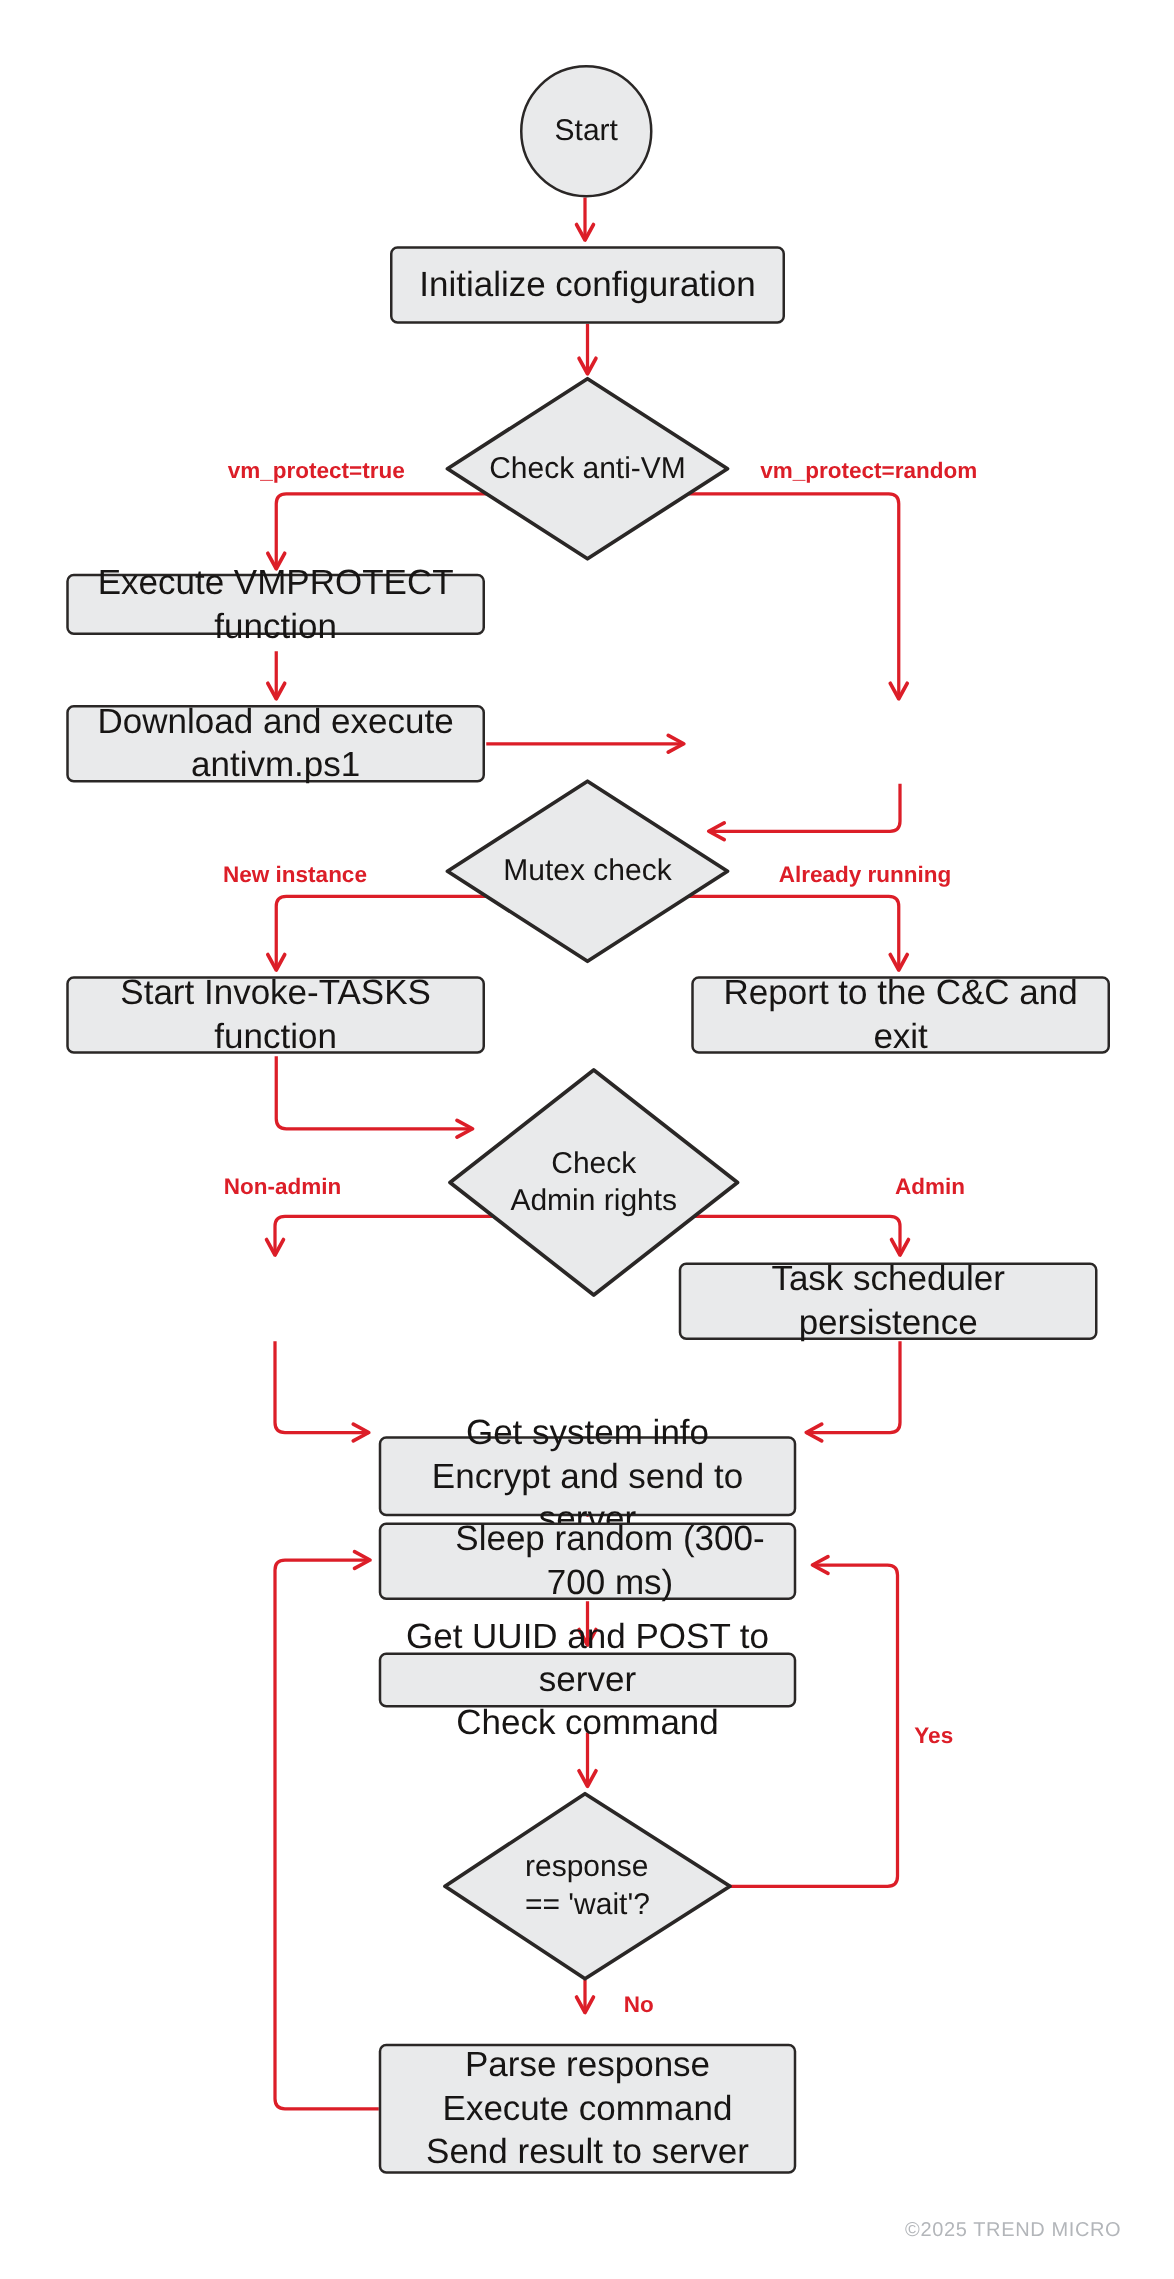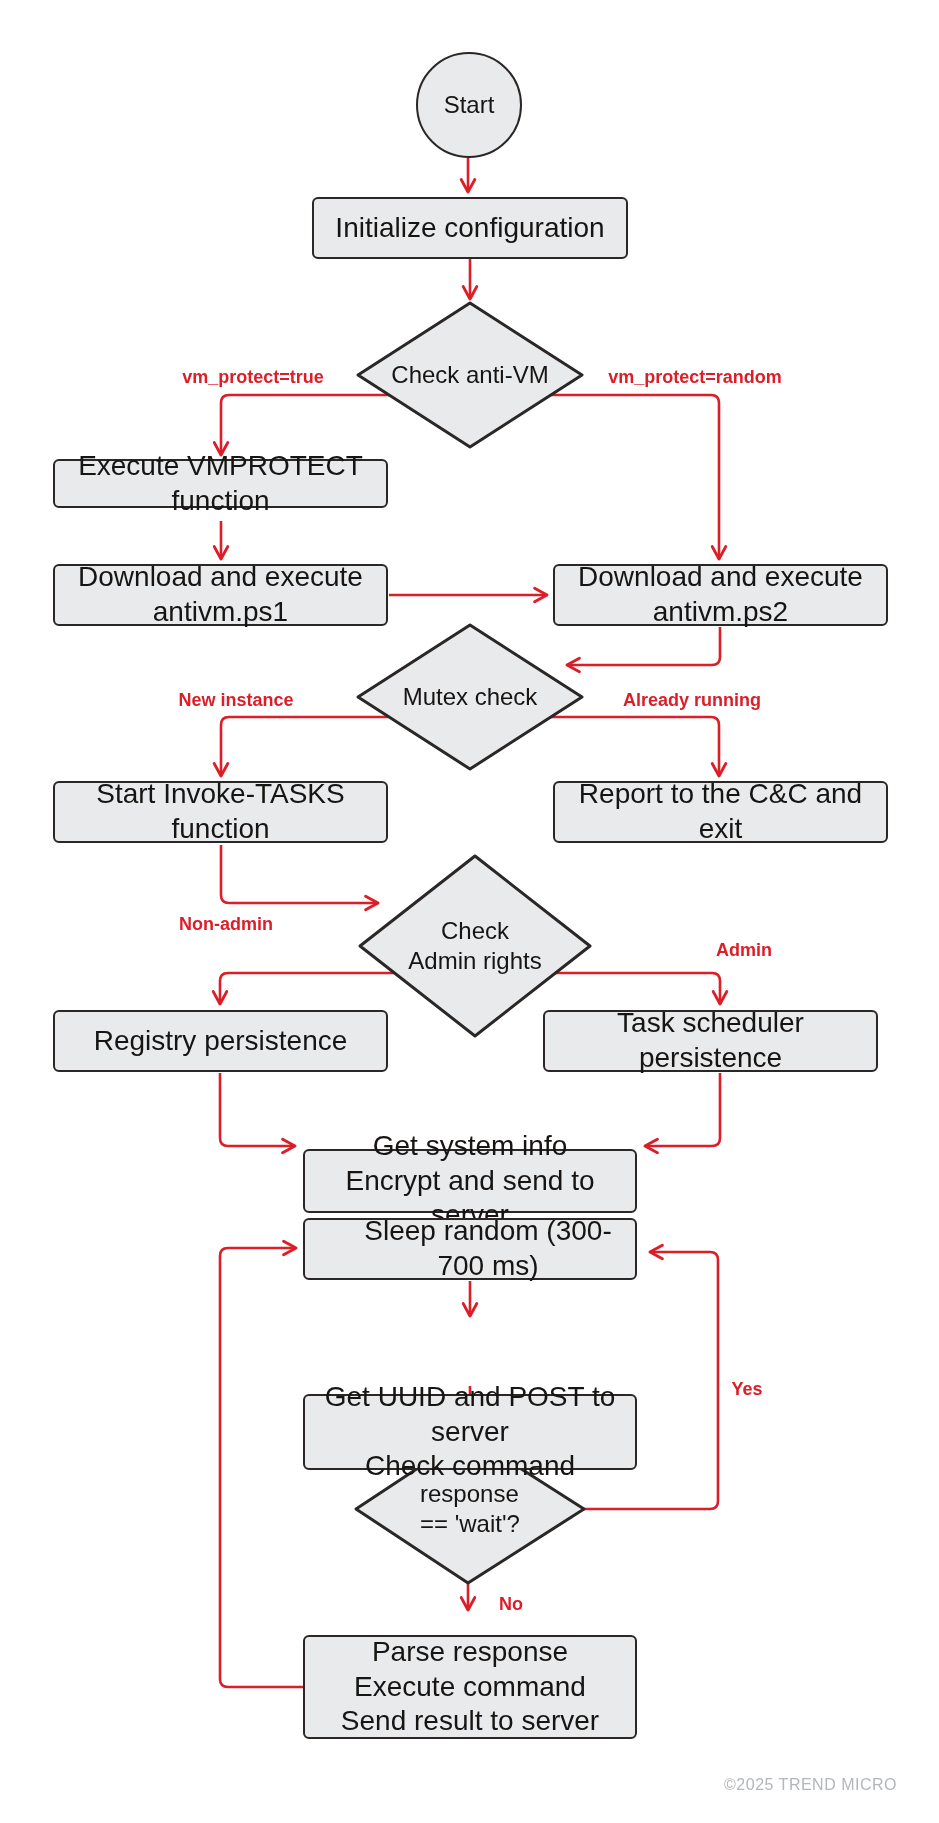--- a/index.html
+++ b/index.html
@@ -86,50 +86,44 @@
   </div>
 
   <div class="node" style="left:53px;top:459px;width:335px;height:49px;">
     <span>Execute VMPROTECT function</span>
   </div>
 
   <div class="node" style="left:53px;top:564px;width:335px;height:62px;">
     <span>Download and execute antivm.ps1</span>
   </div>
 
-  <div class="node" style="left:553px;top:564px;width:335px;height:62px;">
-    <span>Download and execute antivm.ps2</span>
-  </div>
 
   <div class="node" style="left:53px;top:781px;width:335px;height:62px;">
     <span>Start Invoke-TASKS function</span>
   </div>
 
   <div class="node" style="left:553px;top:781px;width:335px;height:62px;">
     <span>Report to the C&amp;C and exit</span>
   </div>
 
-  <div class="node" style="left:53px;top:1010px;width:335px;height:62px;">
-    <span>Registry persistence</span>
-  </div>
 
   <div class="node" style="left:543px;top:1010px;width:335px;height:62px;">
     <span>Task scheduler persistence</span>
   </div>
 
   <div class="node" style="left:303px;top:1115px;width:334px;height:64px;margin-top:34px;">
     <span>Get system info
 Encrypt and send to server</span>
   </div>
 
   <div class="node" style="left:303px;top:1218px;width:334px;height:62px;padding-left:36px;">
     <span>Sleep random (300-700 ms)</span>
   </div>
 
-  <div class="node" style="left:303px;top:1394px;width:334px;height:76px;">
+  <div class="node" style="left:303px;top:1322px;width:334px;height:44px;">
     <span>Get UUID and POST to server
 Check command</span>
   </div>
 
   <div class="node" style="left:303px;top:1635px;width:334px;height:104px;">
     <span>Parse response
 Execute command
 Send result to server</span>
   </div>
 
@@ -137,20 +131,20 @@
   <div class="diamond-label" style="left:470px;top:697px;">Mutex check</div>
   <div class="diamond-label" style="left:475px;top:946px;">Check
 Admin rights</div>
   <div class="diamond-label left-align" style="left:420px;top:1509px;">response
 == 'wait'?</div>
 
   <div class="edge-label" style="left:253px;top:377px;">vm_protect=true</div>
   <div class="edge-label" style="left:695px;top:377px;">vm_protect=random</div>
   <div class="edge-label" style="left:236px;top:700px;">New instance</div>
   <div class="edge-label" style="left:692px;top:700px;">Already running</div>
-  <div class="edge-label" style="left:226px;top:924px;">Non-admin</div>
+  <div class="edge-label" style="left:226px;top:950px;">Non-admin</div>
   <div class="edge-label" style="left:744px;top:950px;">Admin</div>
   <div class="edge-label" style="left:747px;top:1389px;">Yes</div>
   <div class="edge-label" style="left:511px;top:1604px;">No</div>
 
   <div class="watermark">©2025 TREND MICRO</div>
 
 </div>
 
 </body></html>

